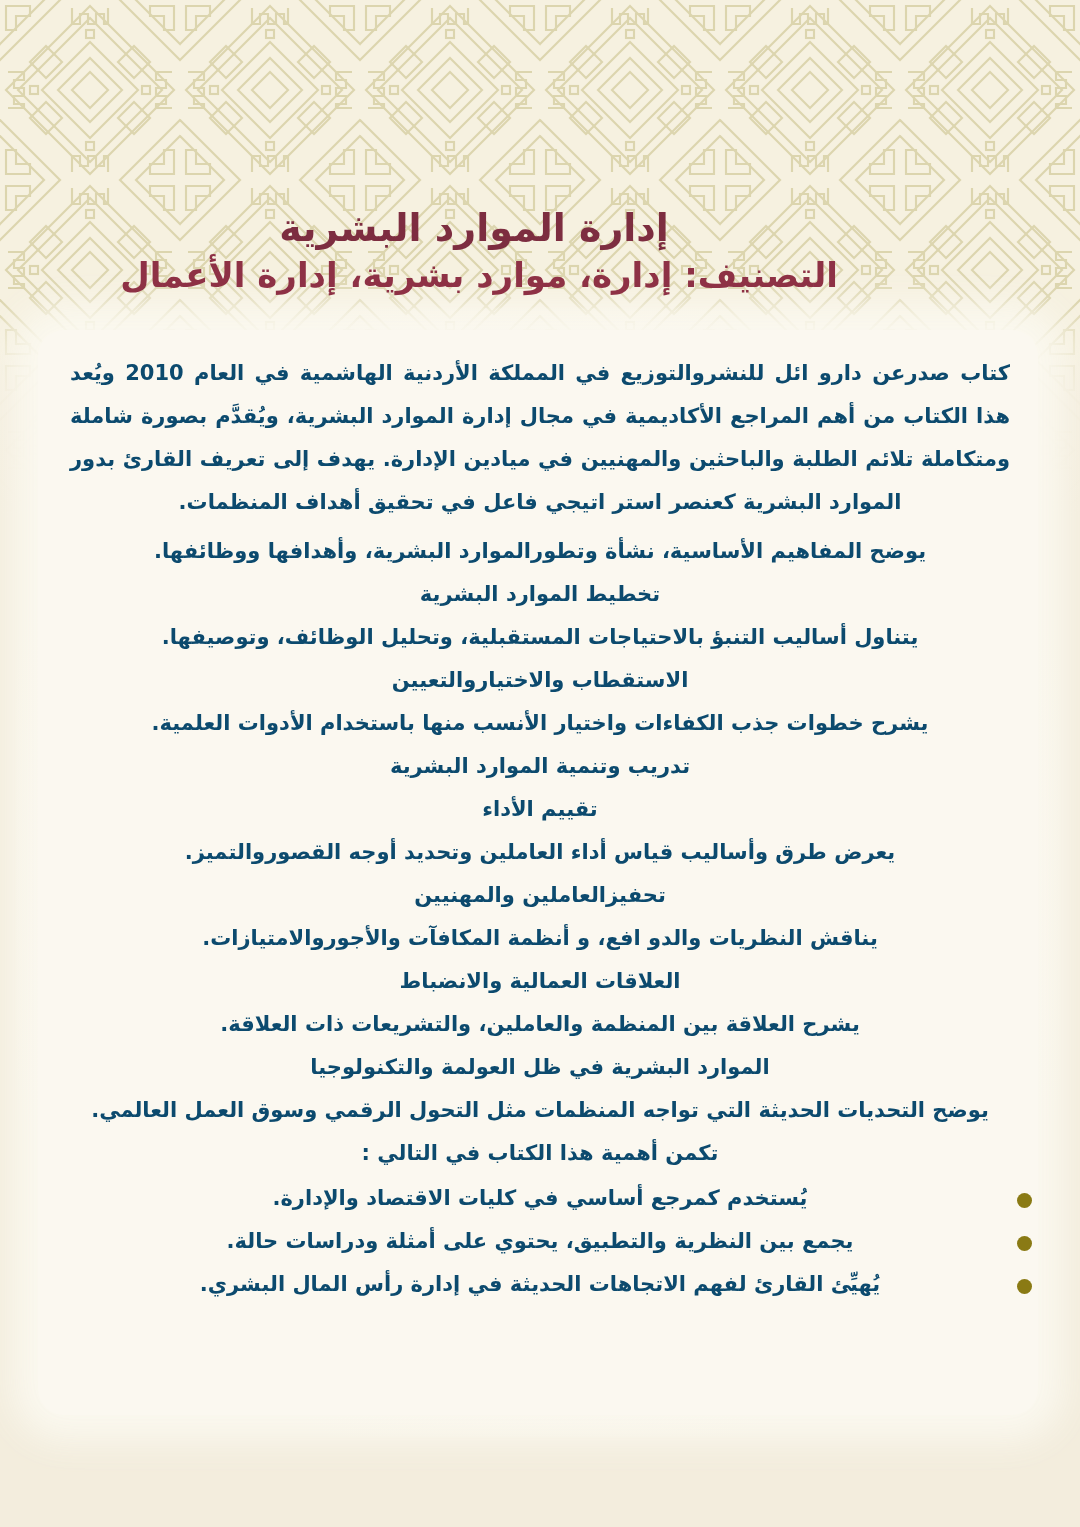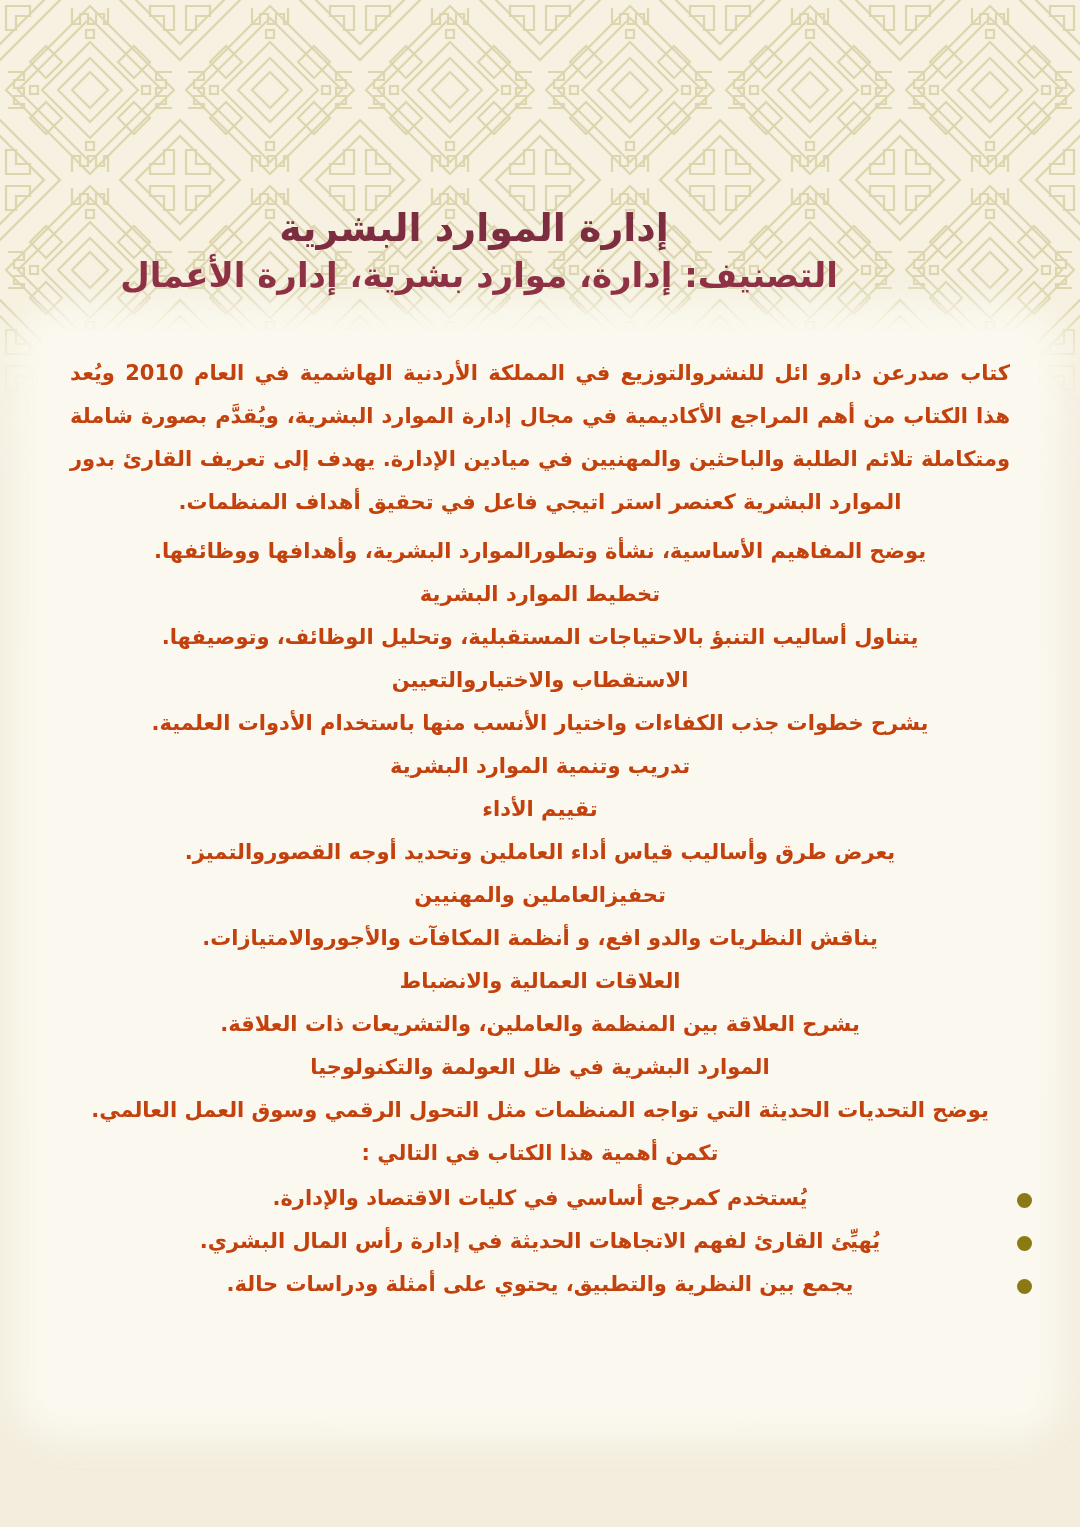--- a/index.html
+++ b/index.html
@@ -95,21 +95,21 @@
     padding-left: 10px;
   }
 
   
   #body-text {
     position: absolute;
     left: 70px;
     top: 352px;
     width: 940px;
     z-index: 7;
-    color: #c2410c;
+    color: #0c4a6e;
     font-size: 21px;
     line-height: 43px;
     font-weight: bold;
   }
 
   .para-justified {
     text-align: justify;
     text-align-last: center;
     margin: 0 0 6px 0;
   }
@@ -240,22 +240,22 @@
 
     <p class="line-center">تكمن أهمية هذا الكتاب في التالي :</p>
 
     <ul id="bullet-list">
       <li>
         <span class="bullet-dot"></span>
         <span class="bullet-text">يُستخدم كمرجع أساسي في كليات الاقتصاد والإدارة.</span>
       </li>
       <li>
         <span class="bullet-dot"></span>
-        <span class="bullet-text">يُهيِّئ القارئ لفهم الاتجاهات الحديثة في إدارة رأس المال البشري.</span>
+        <span class="bullet-text">يجمع بين النظرية والتطبيق، يحتوي على أمثلة ودراسات حالة.</span>
       </li>
       <li>
         <span class="bullet-dot"></span>
-        <span class="bullet-text">يجمع بين النظرية والتطبيق، يحتوي على أمثلة ودراسات حالة.</span>
+        <span class="bullet-text">يُهيِّئ القارئ لفهم الاتجاهات الحديثة في إدارة رأس المال البشري.</span>
       </li>
     </ul>
 
   </div>
 </div>
 
 </body></html>

